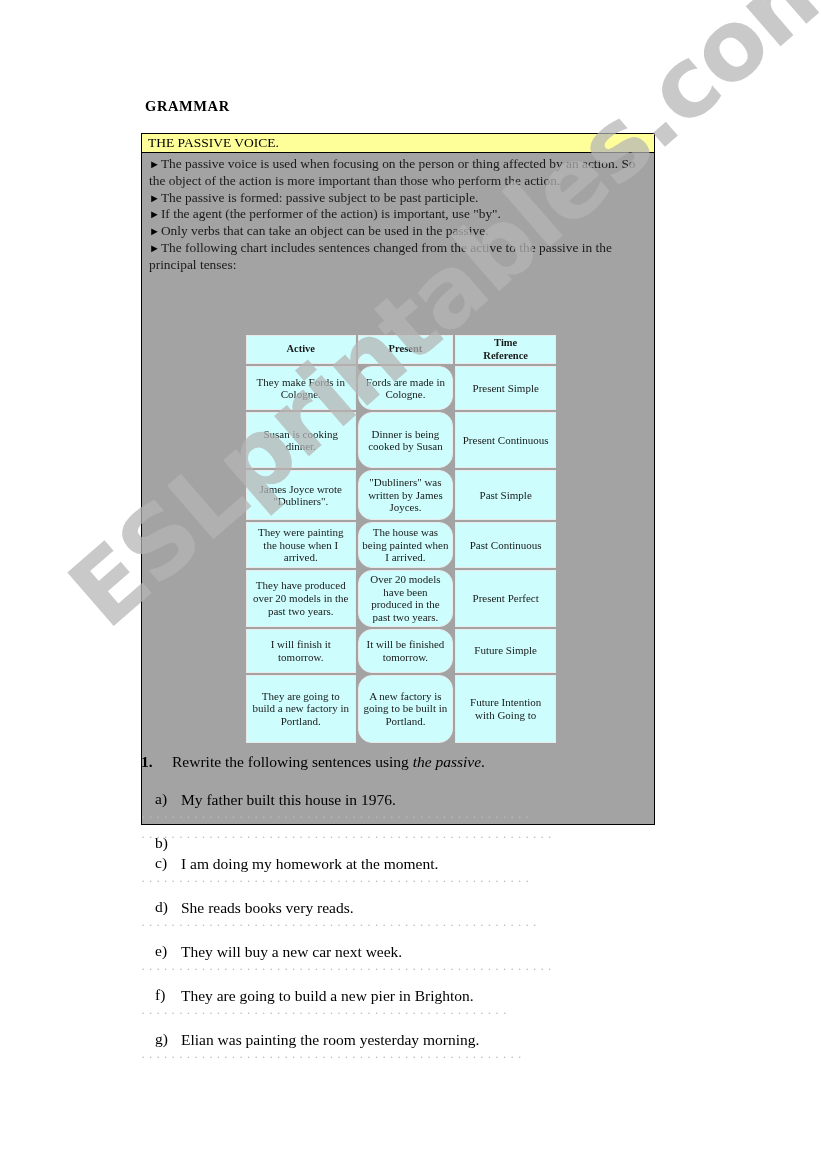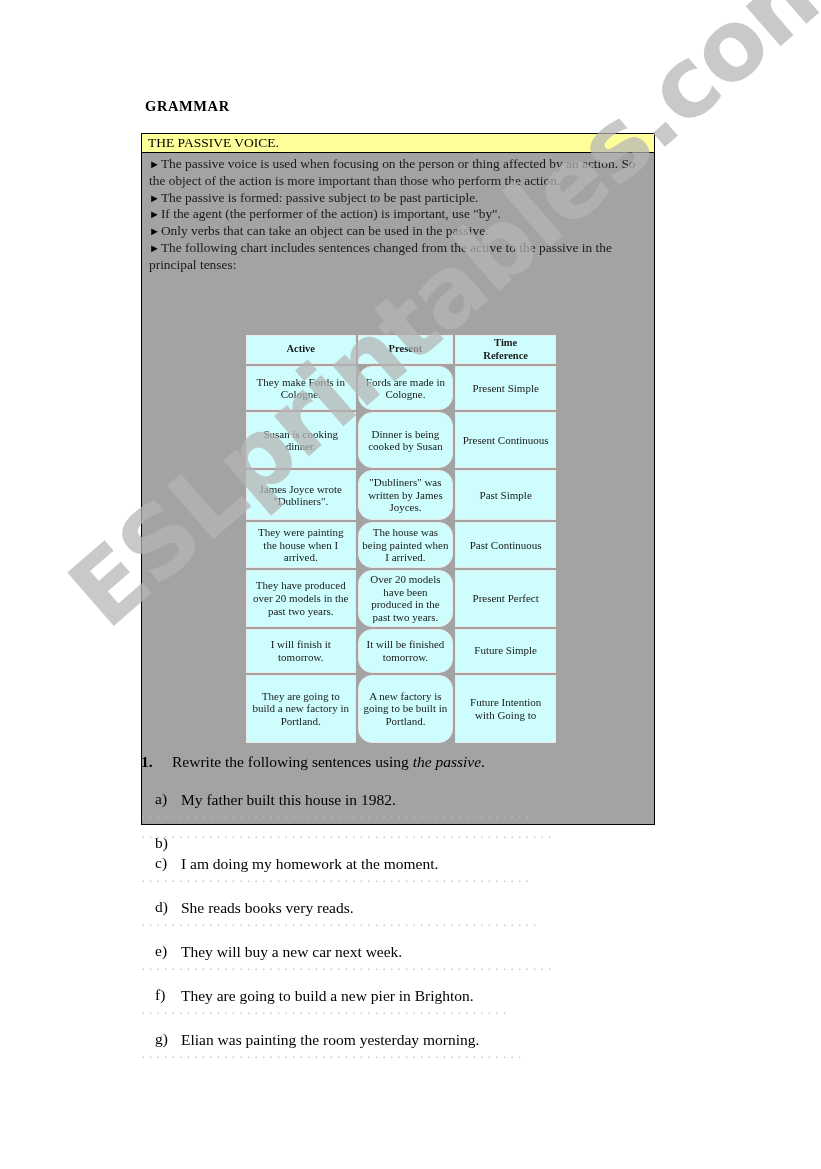--- a/index.html
+++ b/index.html
@@ -272,21 +272,21 @@
   </div>
 
   <div id="exercise">
     <div id="exercise-instruction">
       <span class="num">1.</span>
       <span class="txt"><span>Rewrite the following sentences using </span><i>the passive</i><span>.</span></span>
     </div>
 
     <div class="ex-item">
       <span class="letter">a)</span>
-      <span class="sentence">My father built this house in 1982.</span>
+      <span class="sentence">My father built this house in 1976.</span>
       <span class="dots w1">························································································································</span>
     </div>
 
     <div class="ex-item">
       <span class="letter">b)</span>
       <span class="dots w2">························································································································</span>
     </div>
 
     <div class="ex-item">
       <span class="letter">c)</span>

